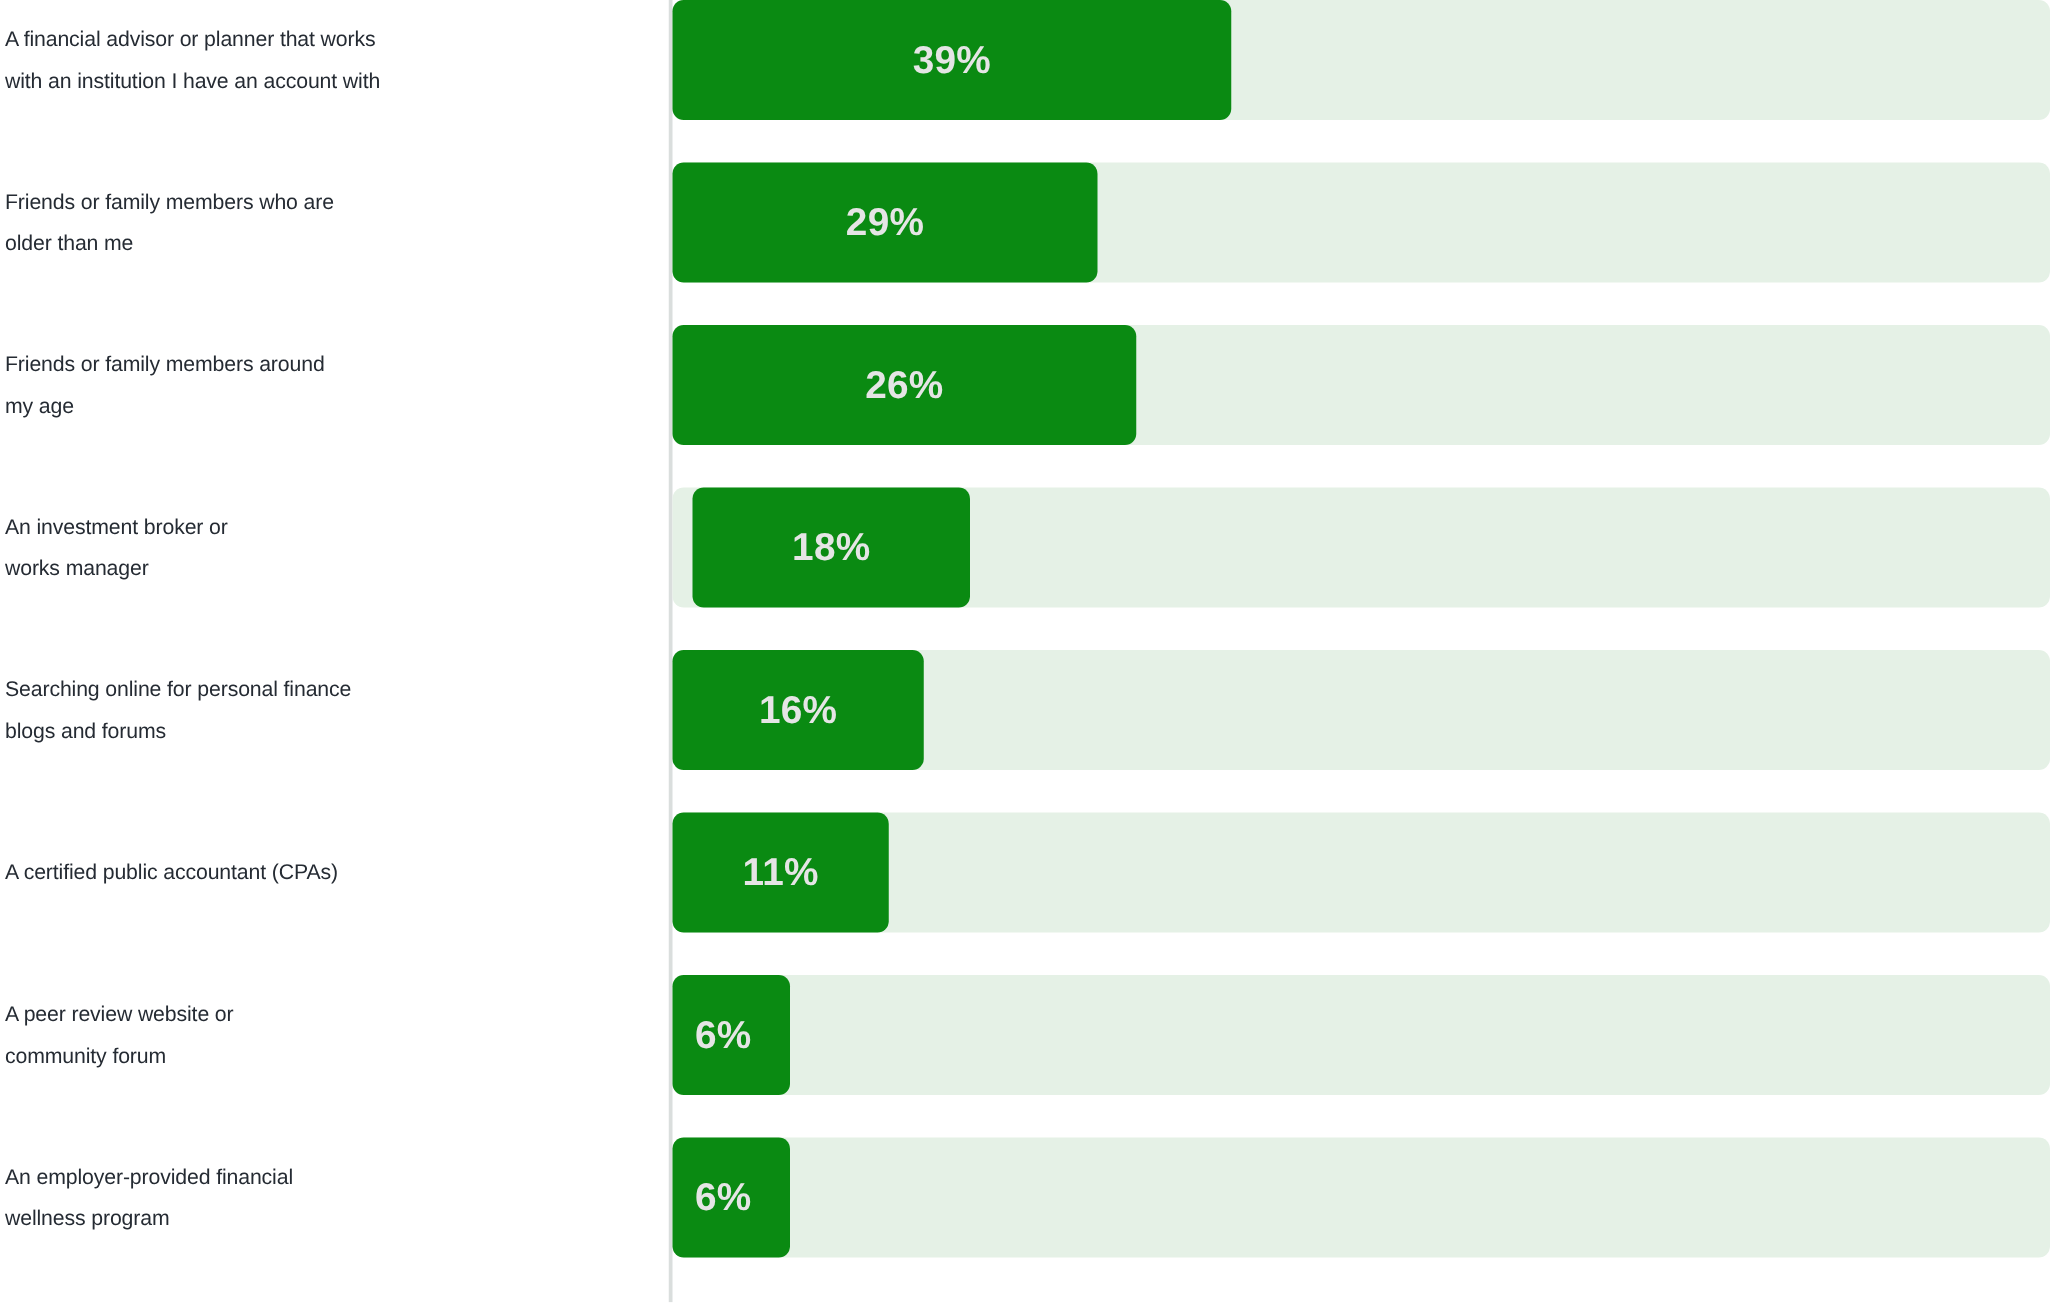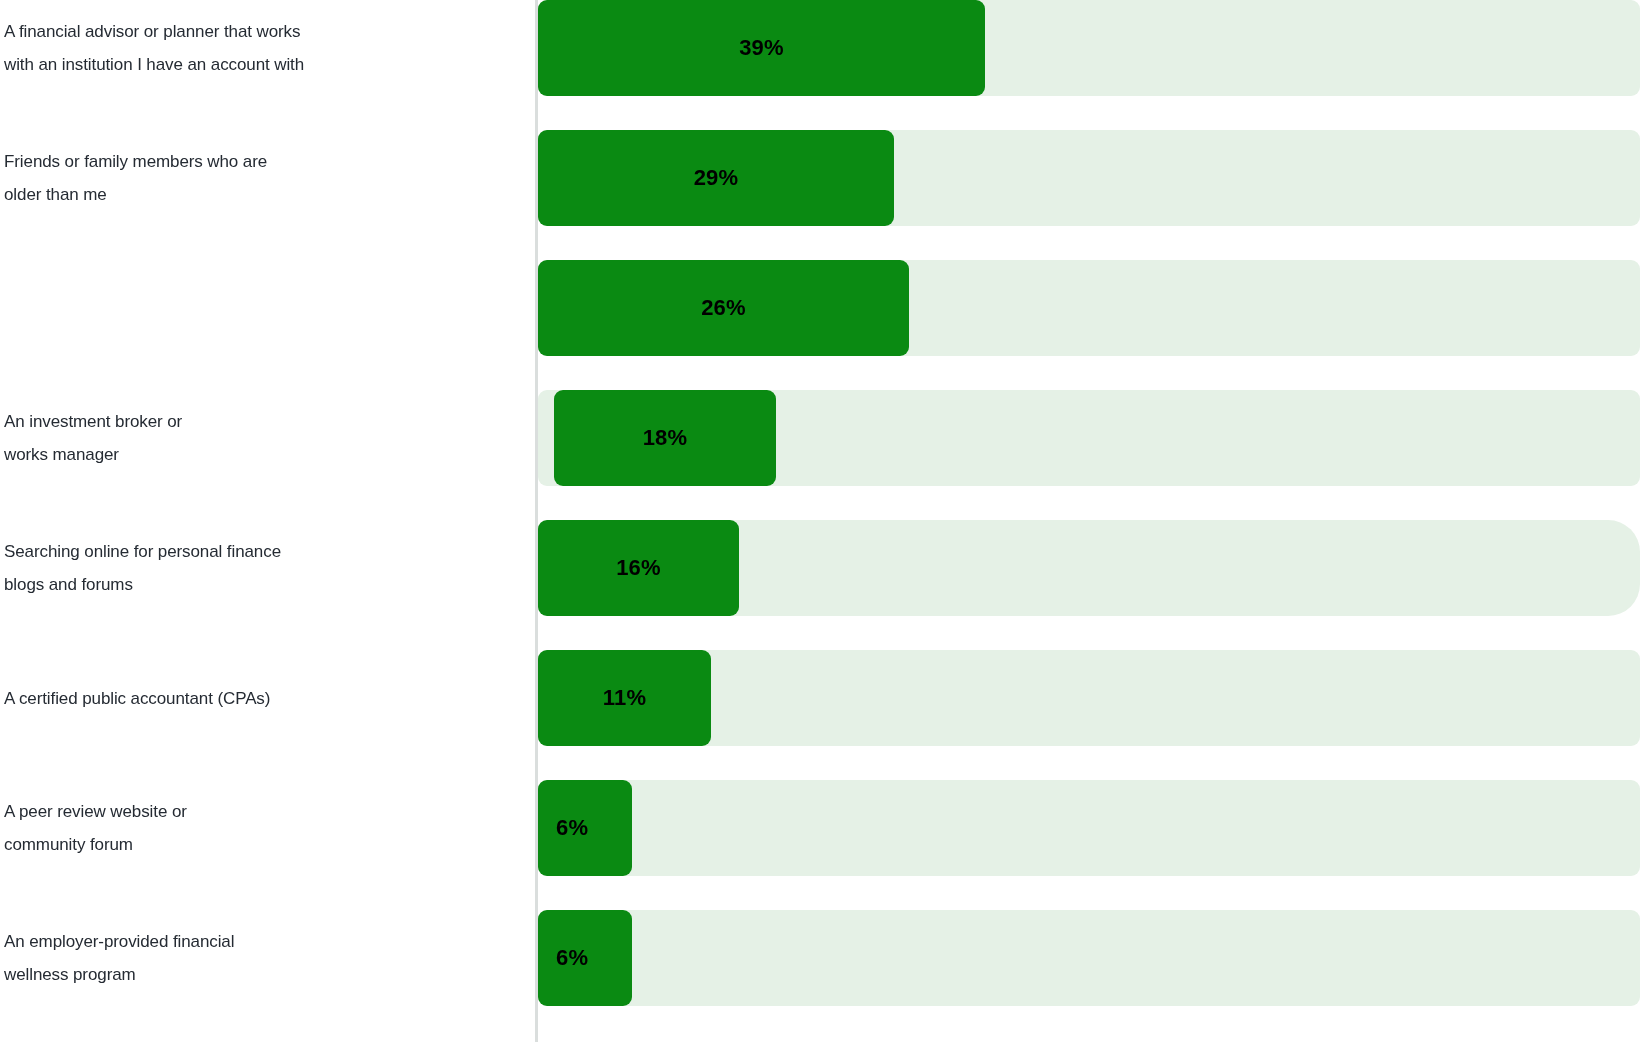--- a/index.html
+++ b/index.html
@@ -79,22 +79,22 @@
     left: 0;
     top: 0;
     height: 96px;
     background: #0a8a12;
     border-radius: 9px;
     display: flex;
     align-items: center;
   }
 
   .bar-value {
-    color: #000000;
-    font-size: 22px;
+    color: #e5e5e5;
+    font-size: 31px;
     font-weight: bold;
     letter-spacing: 0.2px;
     white-space: nowrap;
     position: absolute;
   }
   
   .bar-value.centered {
     left: 0;
     right: 0;
     text-align: center;
@@ -118,45 +118,47 @@
         <div class="bar-track" style="left: 538px; width: 1102px;">
           <div class="bar-fill" style="width: 447px;">
             <span class="bar-value centered">39%</span>
           </div>
         </div>
       </div>
       <div class="row" style="top: 130px;">
         <div class="row-label">Friends or family members who are
 older than me</div>
         <div class="bar-track" style="left: 538px; width: 1102px;">
-          <div class="bar-fill" style="width: 340px; padding-left: 16px;">
+          <div class="bar-fill" style="width: 340px;">
             <span class="bar-value centered">29%</span>
           </div>
         </div>
       </div>
       <div class="row" style="top: 260px;">
+        <div class="row-label">Friends or family members around
+my age</div>
         <div class="bar-track" style="left: 538px; width: 1102px;">
           <div class="bar-fill" style="width: 371px;">
             <span class="bar-value centered">26%</span>
           </div>
         </div>
       </div>
       <div class="row" style="top: 390px;">
         <div class="row-label">An investment broker or
 works manager</div>
         <div class="bar-track" style="left: 538px; width: 1102px;">
           <div class="bar-fill" style="width: 222px; margin-left: 16px;">
             <span class="bar-value centered">18%</span>
           </div>
         </div>
       </div>
       <div class="row" style="top: 520px;">
         <div class="row-label">Searching online for personal finance
 blogs and forums</div>
-        <div class="bar-track" style="left: 538px; width: 1102px; border-radius: 32px;">
+        <div class="bar-track" style="left: 538px; width: 1102px;">
           <div class="bar-fill" style="width: 201px;">
             <span class="bar-value centered">16%</span>
           </div>
         </div>
       </div>
       <div class="row" style="top: 650px; padding-left: 20px;">
         <div class="row-label">A certified public accountant (CPAs)</div>
         <div class="bar-track" style="left: 538px; width: 1102px;">
           <div class="bar-fill" style="width: 173px;">
             <span class="bar-value centered">11%</span>

